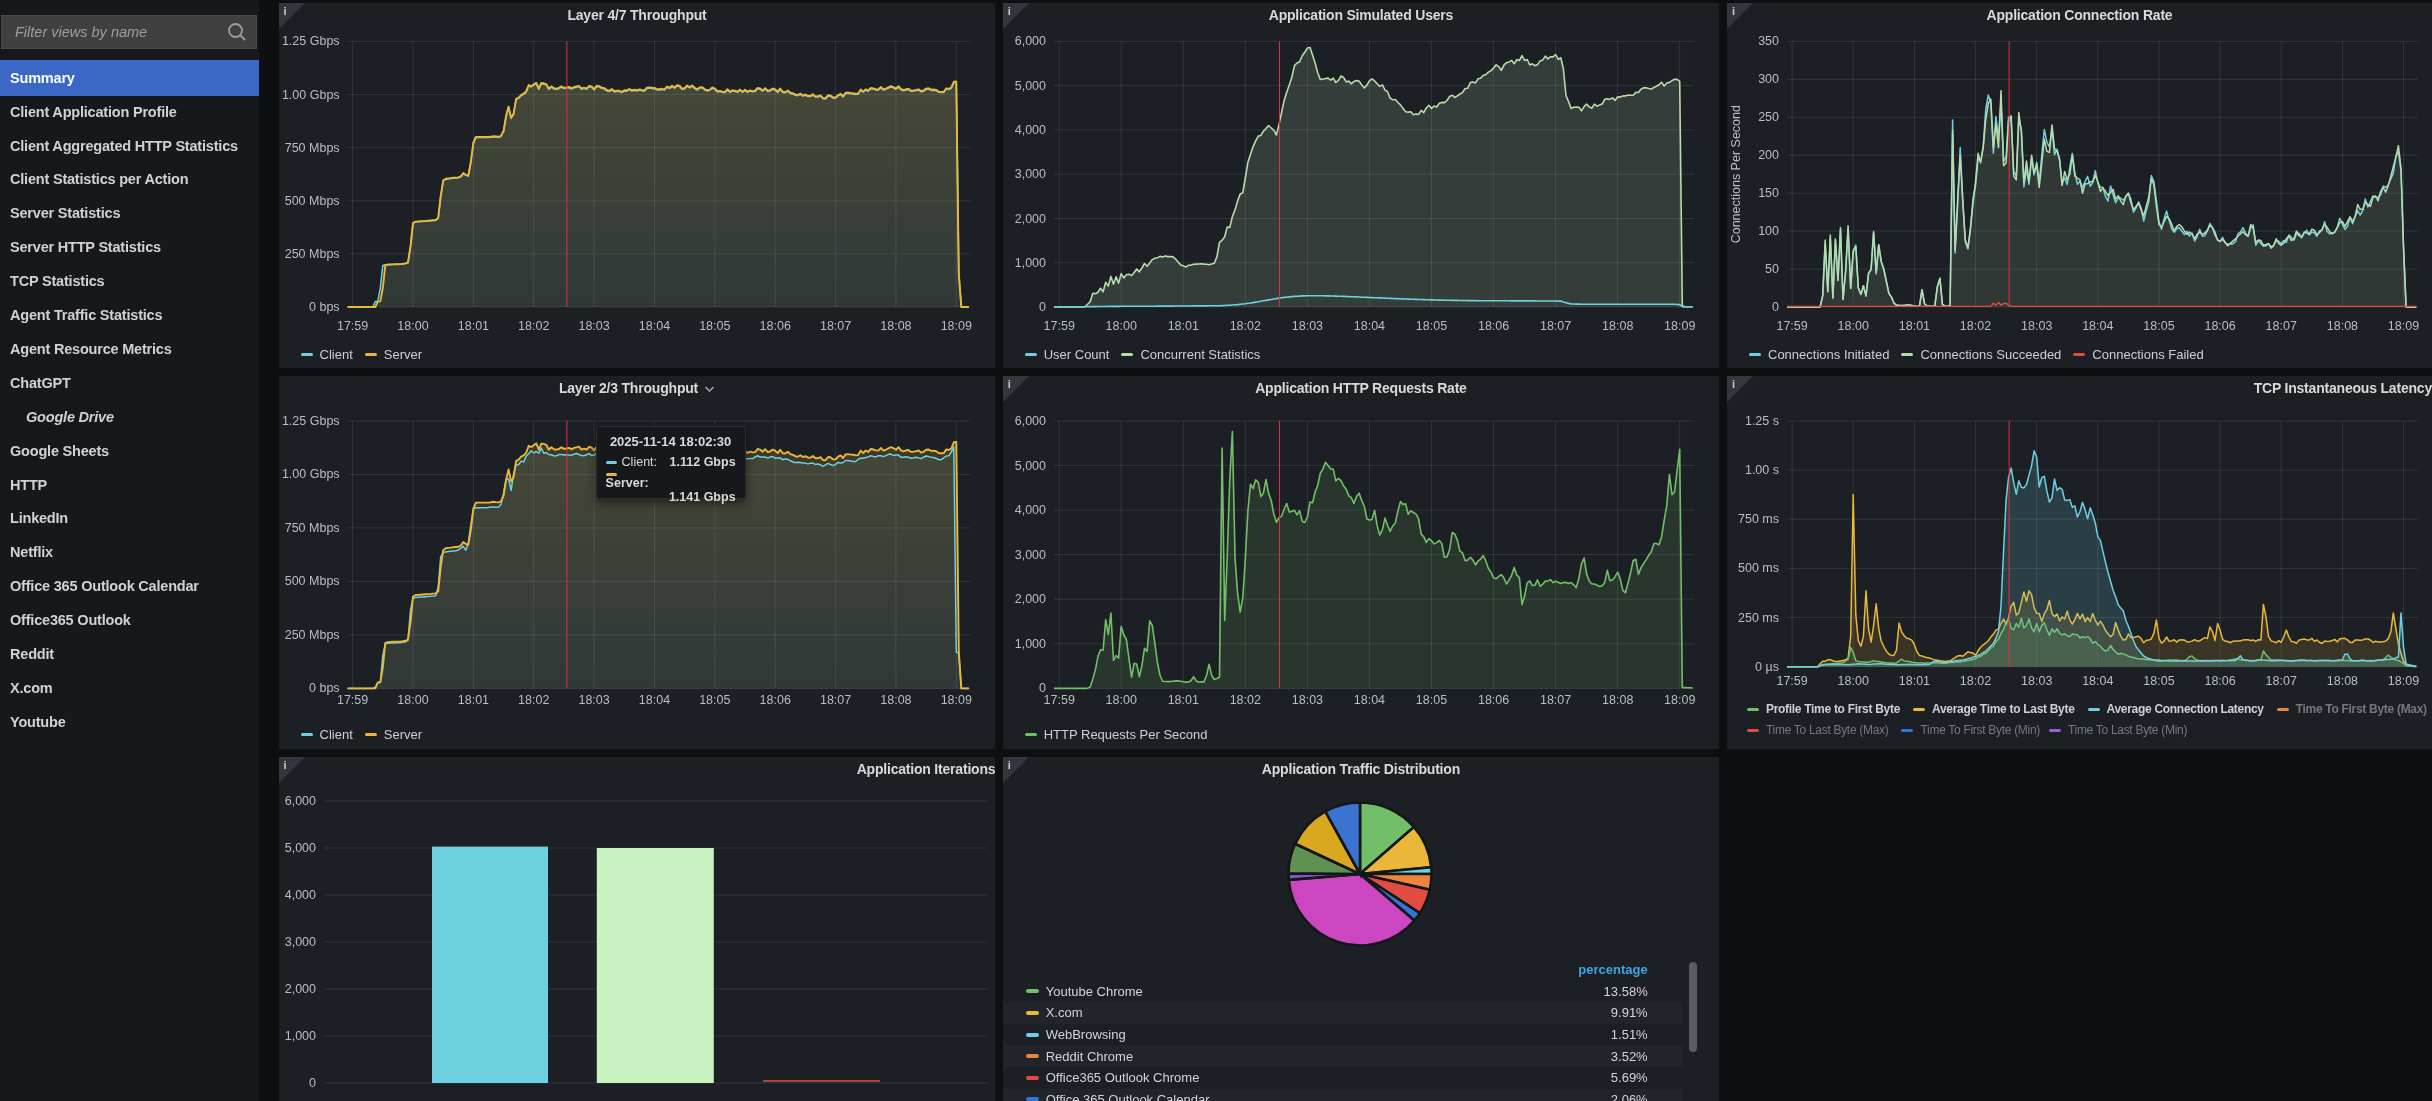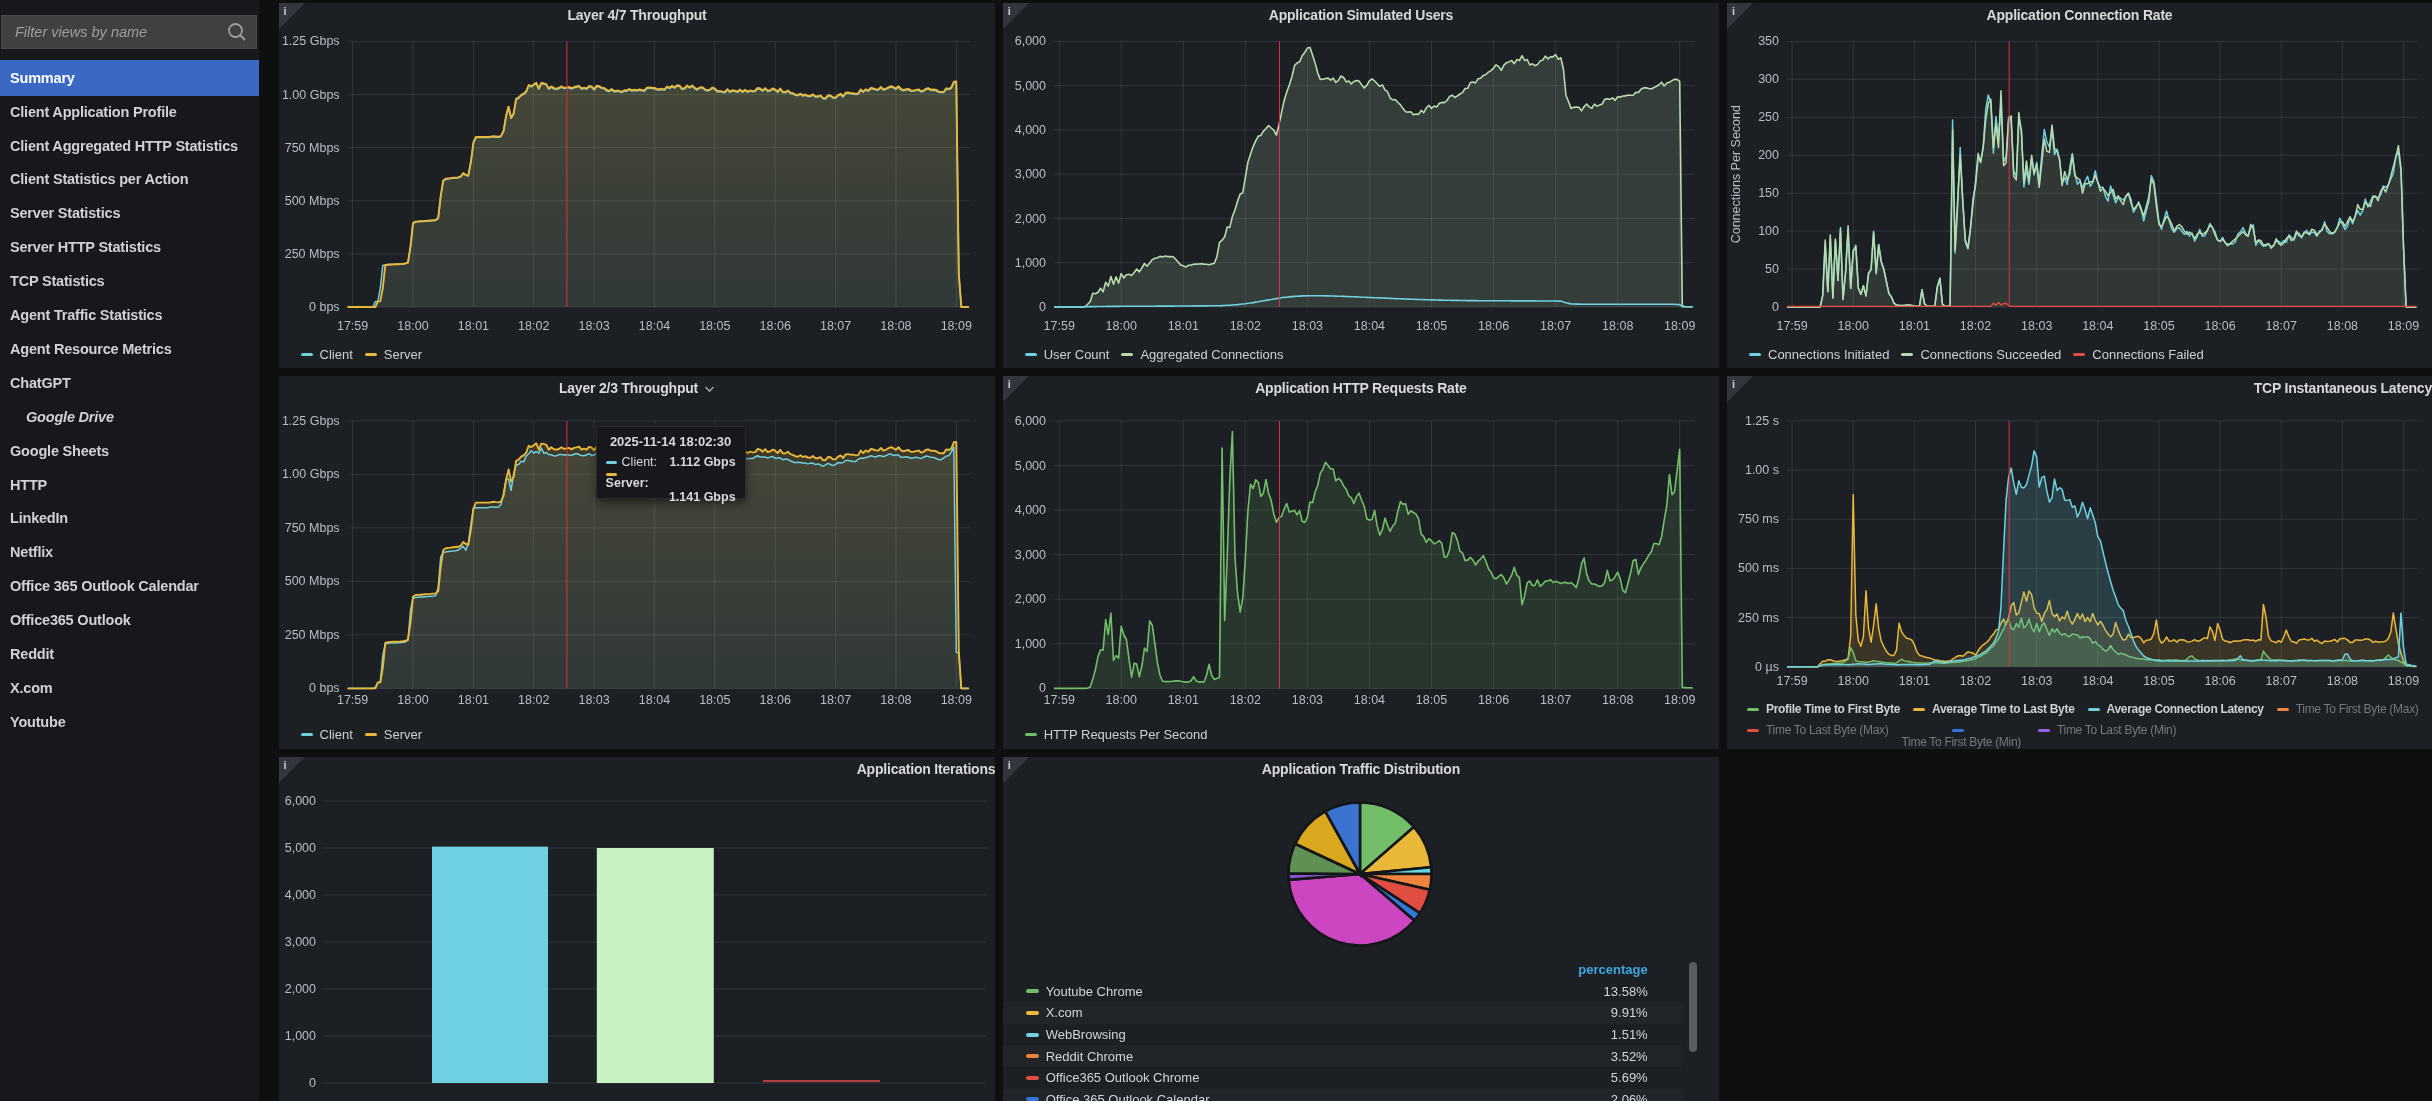--- a/index.html
+++ b/index.html
@@ -253,21 +253,21 @@
         <text x="1045.0" y="89.7" font-size="12.5" fill="#b9bec6" text-anchor="end">5,000</text>
         <text x="1045.0" y="45.4" font-size="12.5" fill="#b9bec6" text-anchor="end">6,000</text>
       </g>
     </svg>
     <div style="position:absolute;left:0;top:4px;width:716.5px;text-align:center;font-size:14px;font-weight:bold;color:#d8d9da;letter-spacing:-0.2px;">Application Simulated Users</div>
     <div style="position:absolute;left:22px;top:338px;font-size:13px;line-height:21px;white-space:nowrap;letter-spacing:0px;"><span style="display:inline-flex;align-items:center;margin-right:12px;">
         <span style="width:12px;height:3.5px;border-radius:2px;background:#6ED0E0;margin-right:7px;flex:none;"></span>
         <span style="color:#cdd0d5;font-weight:normal;">User Count</span>
       </span><span style="display:inline-flex;align-items:center;margin-right:12px;">
         <span style="width:12px;height:3.5px;border-radius:2px;background:#B7DBAB;margin-right:7px;flex:none;"></span>
-        <span style="color:#cdd0d5;font-weight:normal;">Aggregated Connections</span>
+        <span style="color:#cdd0d5;font-weight:normal;">Concurrent Statistics</span>
       </span></div>
   </div>
 <div style="position:absolute;left:1727px;top:3px;width:705px;height:365px;background:#1c1f24;overflow:hidden;">
     <div style="position:absolute;left:0;top:0;width:0;height:0;border-top:26px solid #33363d;border-right:26px solid transparent;"></div>
     <div style="position:absolute;left:5px;top:2px;font-size:11px;font-weight:bold;color:#c9ccd1;">i</div>
     <svg width="705" height="365" style="position:absolute;left:0;top:0;">
       <g transform="translate(-1727,-3)">
         <line x1="1787.0" y1="307.0" x2="2417.8" y2="307.0" stroke="rgba(205,215,230,0.12)" stroke-width="1"></line>
         <line x1="1787.0" y1="269.1" x2="2417.8" y2="269.1" stroke="rgba(205,215,230,0.12)" stroke-width="1"></line>
         <line x1="1787.0" y1="231.1" x2="2417.8" y2="231.1" stroke="rgba(205,215,230,0.12)" stroke-width="1"></line>
@@ -431,26 +431,26 @@
         <span style="width:12px;height:3.5px;border-radius:2px;background:#73BF69;margin-right:7px;flex:none;"></span>
         <span style="color:#cdd0d5;font-weight:bold;">Profile Time to First Byte</span>
       </span><span style="display:inline-flex;align-items:center;margin-right:13px;">
         <span style="width:12px;height:3.5px;border-radius:2px;background:#EAB839;margin-right:7px;flex:none;"></span>
         <span style="color:#cdd0d5;font-weight:bold;">Average Time to Last Byte</span>
       </span><span style="display:inline-flex;align-items:center;margin-right:13px;">
         <span style="width:12px;height:3.5px;border-radius:2px;background:#6ED0E0;margin-right:7px;flex:none;"></span>
         <span style="color:#cdd0d5;font-weight:bold;">Average Connection Latency</span>
       </span><span style="display:inline-flex;align-items:center;margin-right:13px;">
         <span style="width:12px;height:3.5px;border-radius:2px;background:#EF843C;margin-right:7px;flex:none;"></span>
-        <span style="color:#75787f;font-weight:normal;">Time To First Byte (Max)</span>
+        <span style="color:#75787f;font-weight:bold;">Time To First Byte (Max)</span>
       </span></div>
     <div style="position:absolute;left:20px;top:342px;font-size:12px;line-height:21px;white-space:nowrap;letter-spacing:-0.3px;"><span style="display:inline-flex;align-items:center;margin-right:13px;">
         <span style="width:12px;height:3.5px;border-radius:2px;background:#E24D42;margin-right:7px;flex:none;"></span>
         <span style="color:#75787f;font-weight:normal;">Time To Last Byte (Max)</span>
-      </span><span style="display:inline-flex;align-items:center;margin-right:17px;flex-direction:column;">
+      </span><span style="display:inline-flex;align-items:center;margin-right:9px;">
         <span style="width:12px;height:3.5px;border-radius:2px;background:#3274D9;margin-right:7px;flex:none;"></span>
         <span style="color:#75787f;font-weight:normal;">Time To First Byte (Min)</span>
       </span><span style="display:inline-flex;align-items:center;margin-right:13px;">
         <span style="width:12px;height:3.5px;border-radius:2px;background:#9B5CE6;margin-right:7px;flex:none;"></span>
         <span style="color:#75787f;font-weight:normal;">Time To Last Byte (Min)</span>
       </span></div>
   </div>
 <div style="position:absolute;left:278.6px;top:757px;width:716.8px;height:344px;background:#1c1f24;overflow:hidden;">
     <div style="position:absolute;left:0;top:0;width:0;height:0;border-top:26px solid #33363d;border-right:26px solid transparent;"></div>
     <div style="position:absolute;left:5px;top:2px;font-size:11px;font-weight:bold;color:#c9ccd1;">i</div>

